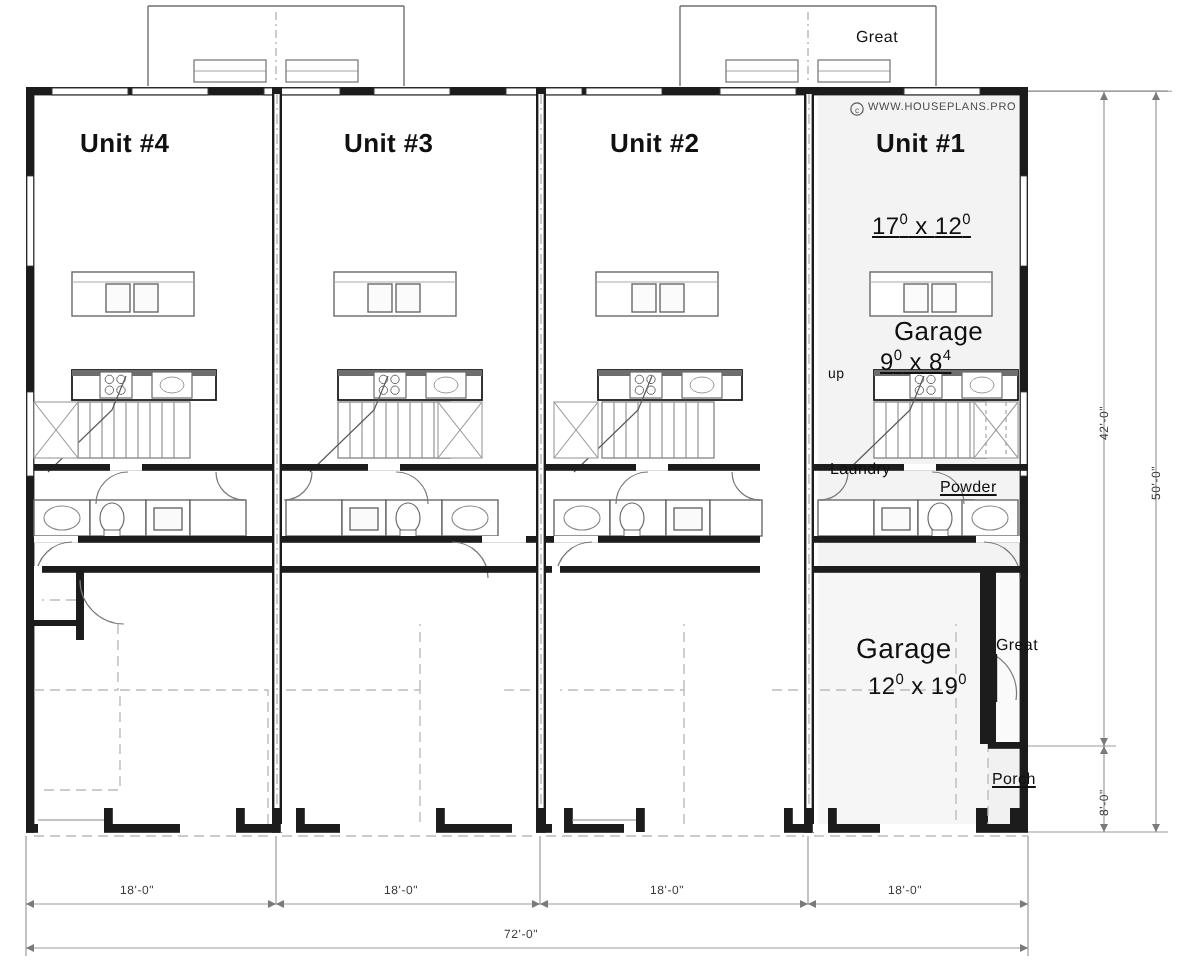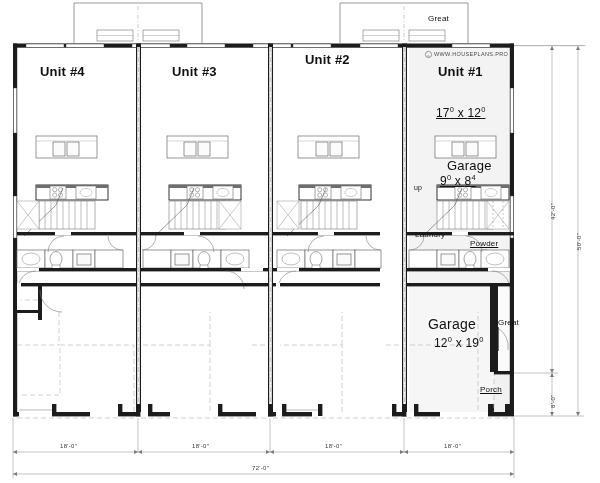--- a/index.html
+++ b/index.html
@@ -536,42 +536,42 @@
     </g>
 
     <g>
       <circle cx="428.5" cy="54.5" r="3.1" fill="none" stroke="#5a5a5a" stroke-width="0.6"></circle>
       <text x="428.5" y="56.6" font-size="4.2" text-anchor="middle" fill="#5a5a5a" font-family="Liberation Sans, sans-serif">c</text>
     </g>
   </svg>
 
   <div class="txt unit-label" style="left:40px; top:64px;">Unit #4</div>
   <div class="txt unit-label" style="left:172px; top:64px;">Unit #3</div>
-  <div class="txt unit-label" style="left:305px; top:52px;">Unit #2</div>
+  <div class="txt unit-label" style="left:305px; top:64px;">Unit #2</div>
   <div class="txt unit-label" style="left:438px; top:64px;">Unit #1</div>
 
   <div class="txt copyright" style="left:434px; top:51px;">WWW.HOUSEPLANS.PRO</div>
 
   <div class="txt room-small" style="left:428px; top:14px;">Great</div>
 
   <div class="txt dim-room" style="left:436px; top:105px;text-decoration:underline;"><span>17</span><span class="sup">0</span> x <span>12</span><span class="sup">0</span></div>
 
   <div class="txt room-mid" style="left:447px; top:158px;">Garage</div>
   <div class="txt dim-room" style="left:440px; top:173px;text-decoration:underline;"><span>9</span><span class="sup">0</span> x <span>8</span><span class="sup">4</span></div>
 
   <div class="txt room-tiny" style="left:414px; top:184px;">up</div>
 
   <div class="txt room-small" style="left:415px; top:230px;">Laundry</div>
   <div class="txt room-small" style="left:470px; top:239px;text-decoration:underline;">Powder</div>
 
   <div class="txt room-big" style="left:428px; top:316px;">Garage</div>
   <div class="txt dim-room" style="left:434px; top:335px;"><span>12</span><span class="sup">0</span> x <span>19</span><span class="sup">0</span></div>
 
   <div class="txt room-small" style="left:498px; top:318px;">Great</div>
-  <div class="txt room-small" style="left:480px; top:385px;text-decoration:underline;">Porch</div>
+  <div class="txt room-small" style="left:496px; top:385px;text-decoration:underline;">Porch</div>
 
   <div class="txt dim-text" style="left:60px; top:443px;">18'-0"</div>
   <div class="txt dim-text" style="left:192px; top:443px;">18'-0"</div>
   <div class="txt dim-text" style="left:325px; top:443px;">18'-0"</div>
   <div class="txt dim-text" style="left:444px; top:443px;">18'-0"</div>
   <div class="txt dim-text" style="left:252px; top:465px;">72'-0"</div>
 
   <div class="txt dim-text-v" style="left:550px; top:220px;">42'-0"</div>
   <div class="txt dim-text-v" style="left:550px; top:408px;">8'-0"</div>
   <div class="txt dim-text-v" style="left:576px; top:250px;">50'-0"</div>

